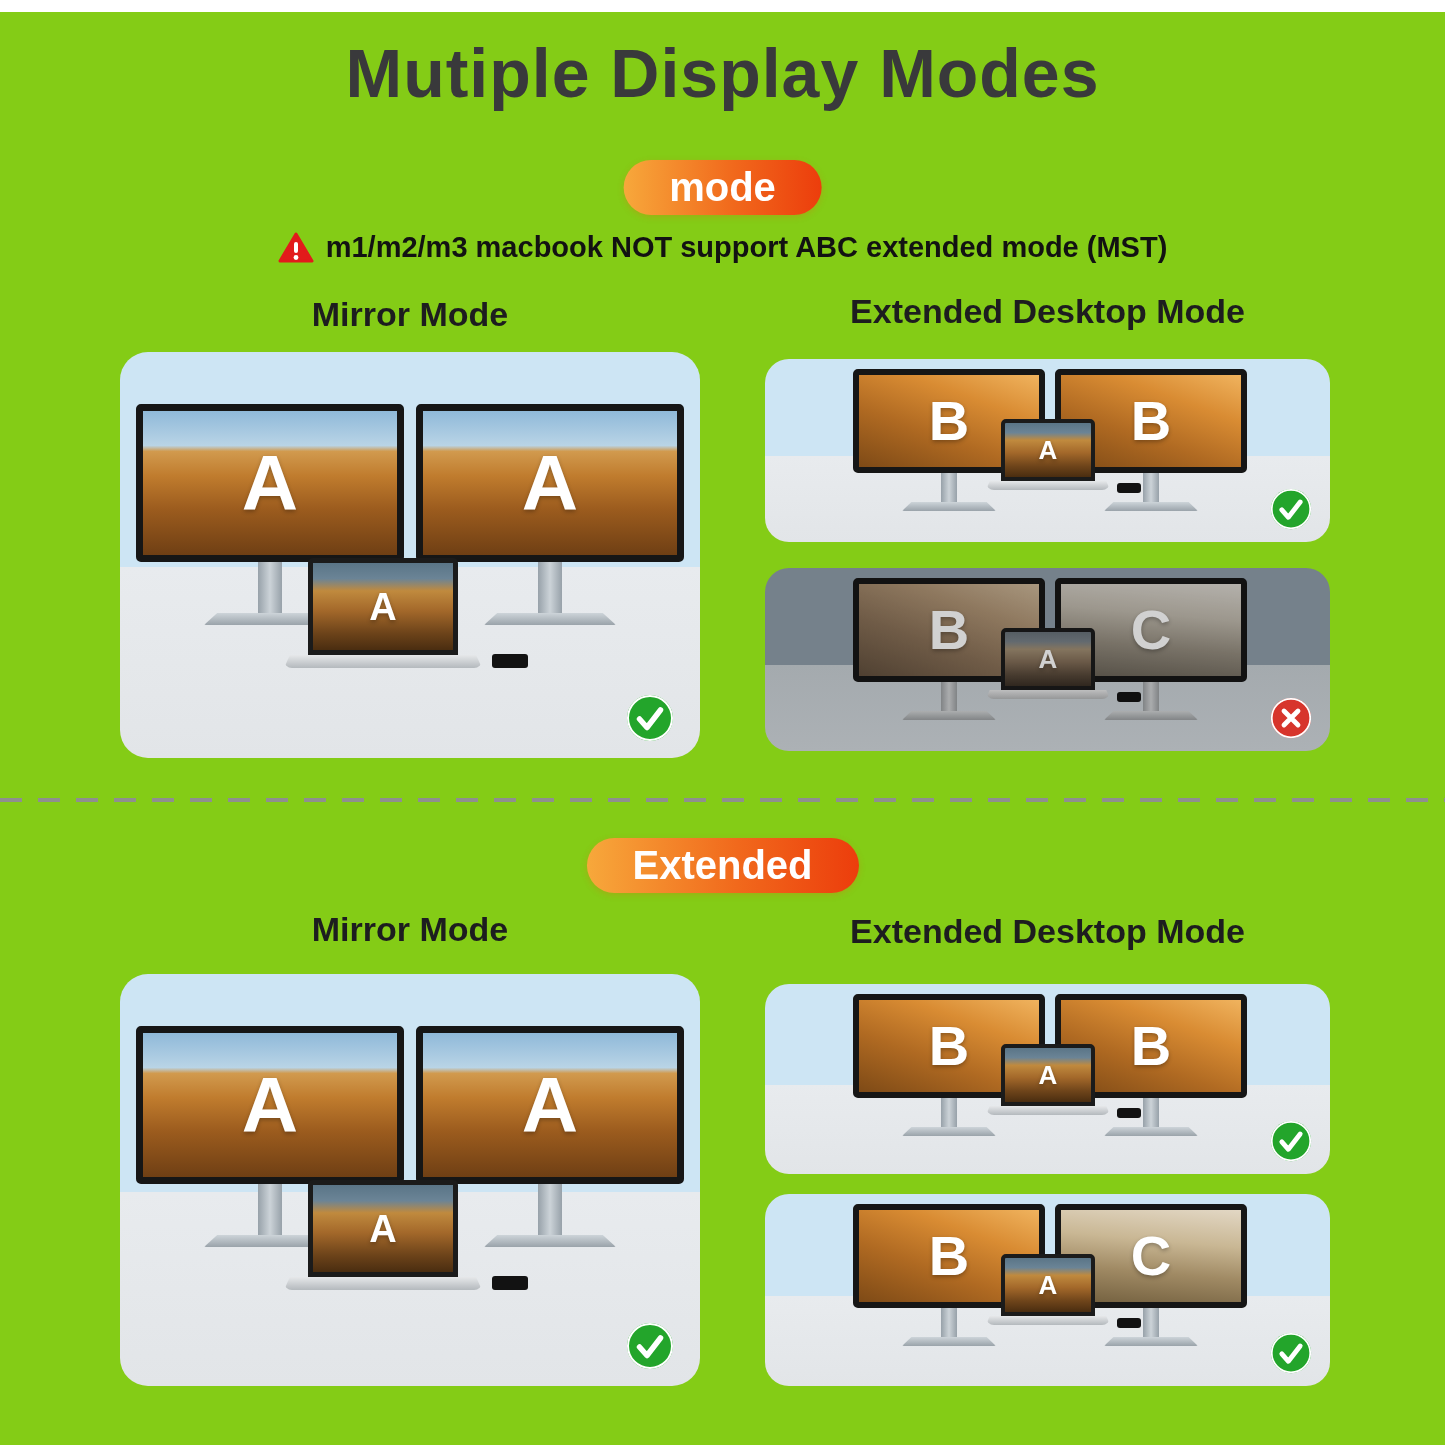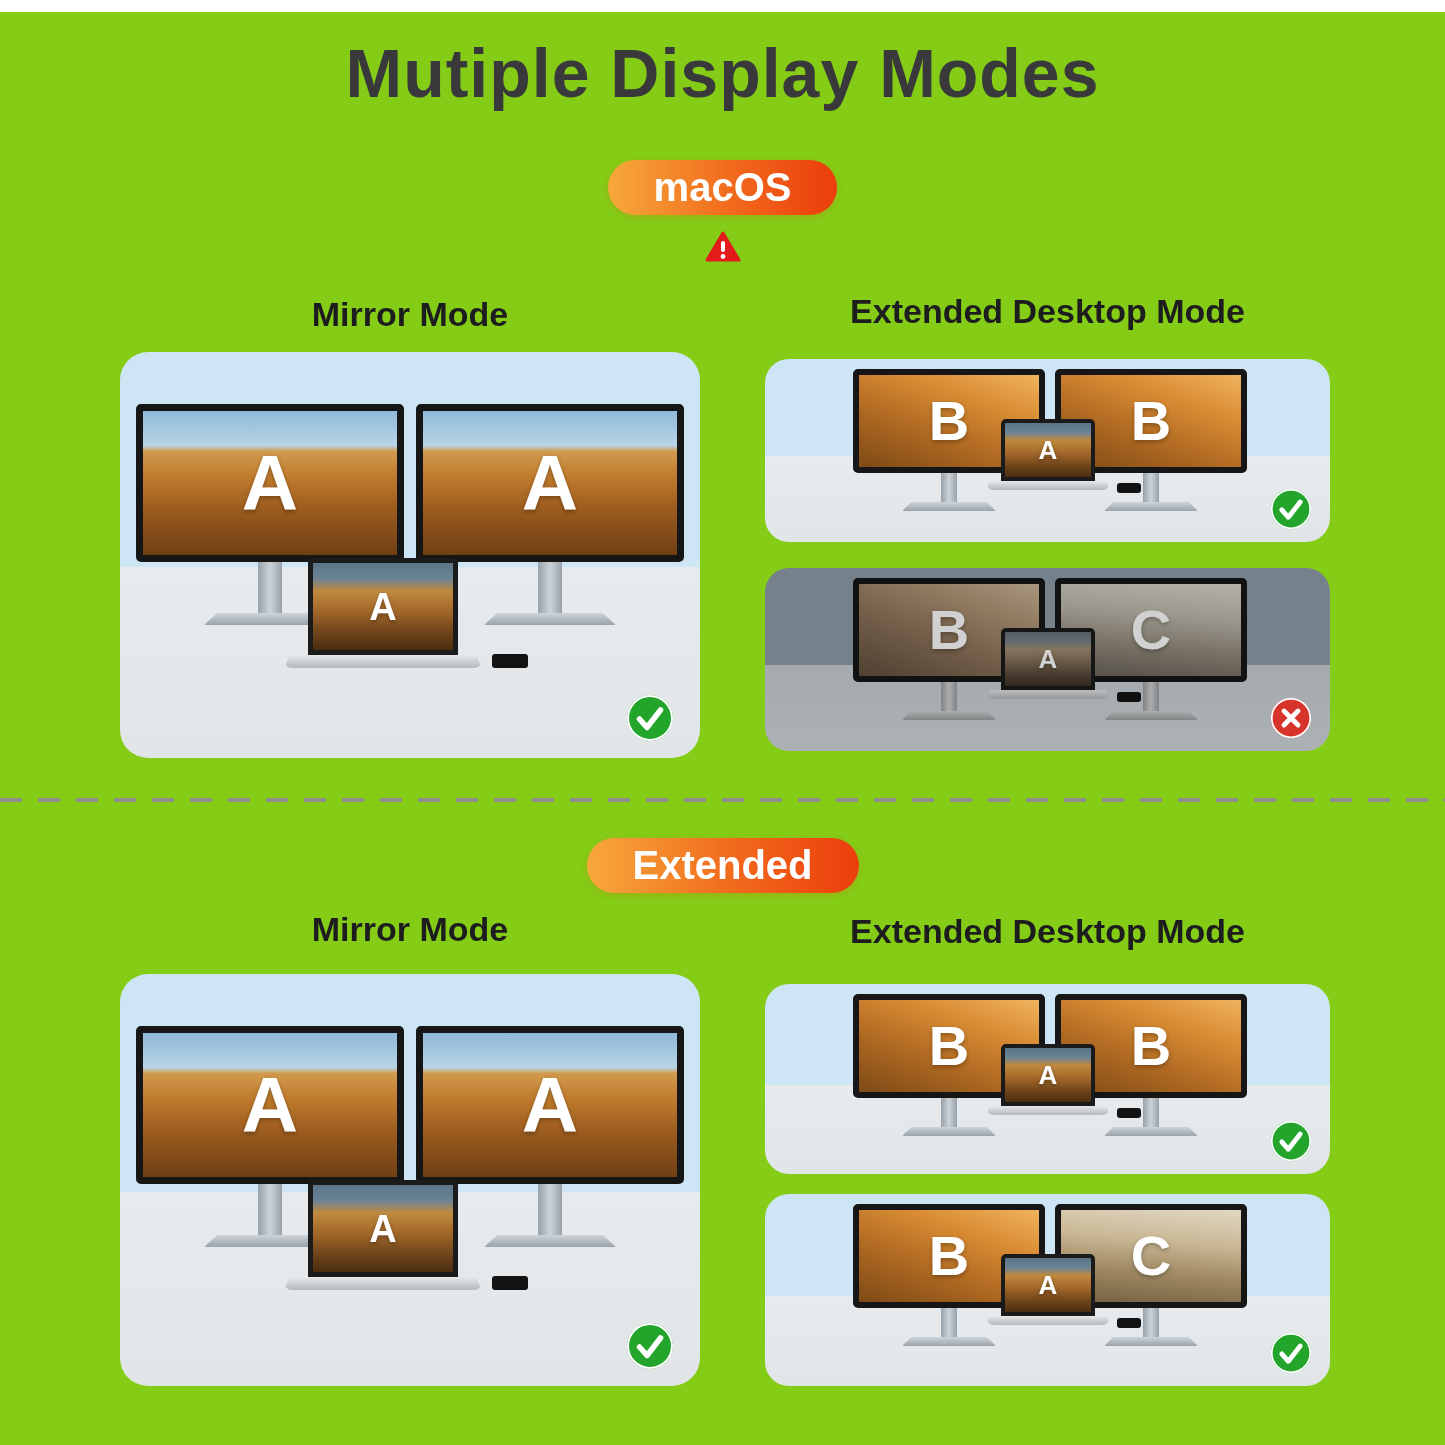--- a/index.html
+++ b/index.html
@@ -107,30 +107,31 @@
   .mirror-scene .status { width:48px; height:48px; right:26px; bottom:16px; }
   .ext-scene .status    { width:42px; height:42px; right:18px; bottom:12px; }
 </style>
 </head>
 <body>
 
 <div class="page">
 
   <div class="page-title">Mutiple Display Modes</div>
 
-  <div class="os-badge" id="badge-macos">macOS</div>
+  <div class="os-badge" id="badge-macos">mode</div>
 
   <div class="warning-row">
     <span class="warning-icon">
       <svg viewBox="0 0 36 32">
           <path d="M18 2 L34 29 H2 Z" fill="#E21B1B" stroke="#E21B1B" stroke-width="3" stroke-linejoin="round"></path>
           <rect x="16" y="10" width="4" height="11" rx="2" fill="#fff"></rect>
           <circle cx="18" cy="25.5" r="2.4" fill="#fff"></circle>
         </svg>
     </span>
+    <span class="warning-text">m1/m2/m3 macbook NOT support ABC extended mode (MST)</span>
   </div>
 
   <div class="mode-heading" id="heading-mirror-macos">Mirror Mode</div>
   <div class="mode-heading" id="heading-ext-macos">Extended Desktop Mode</div>
 
   <div class="scene mirror-scene" id="mirror-macos">
     <div class="scene-content">
       <div class="monitor m1">
         <div class="screen desert-a">
             <span class="mlabel">A</span>

